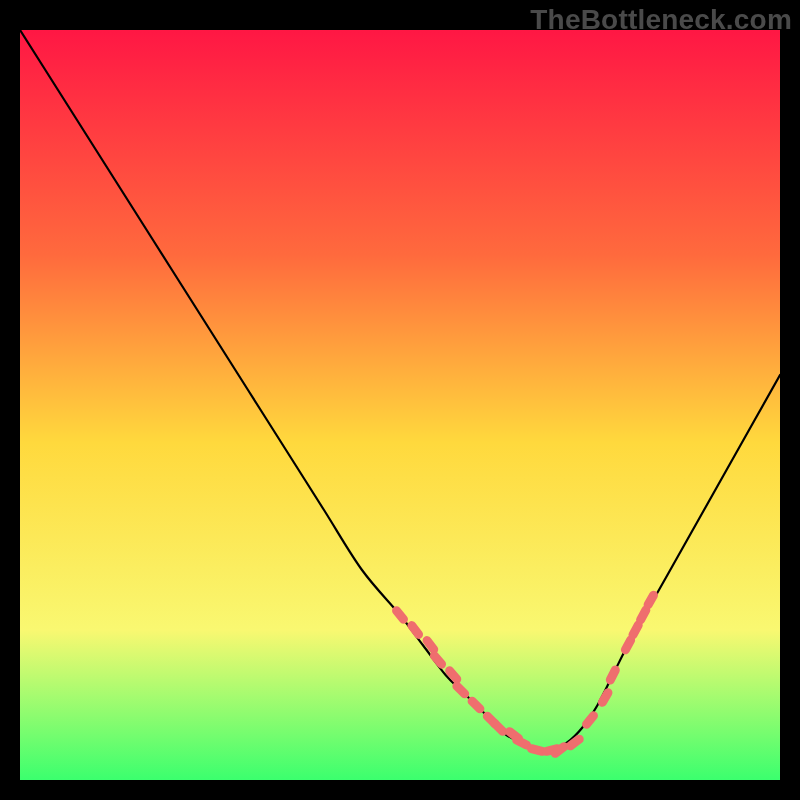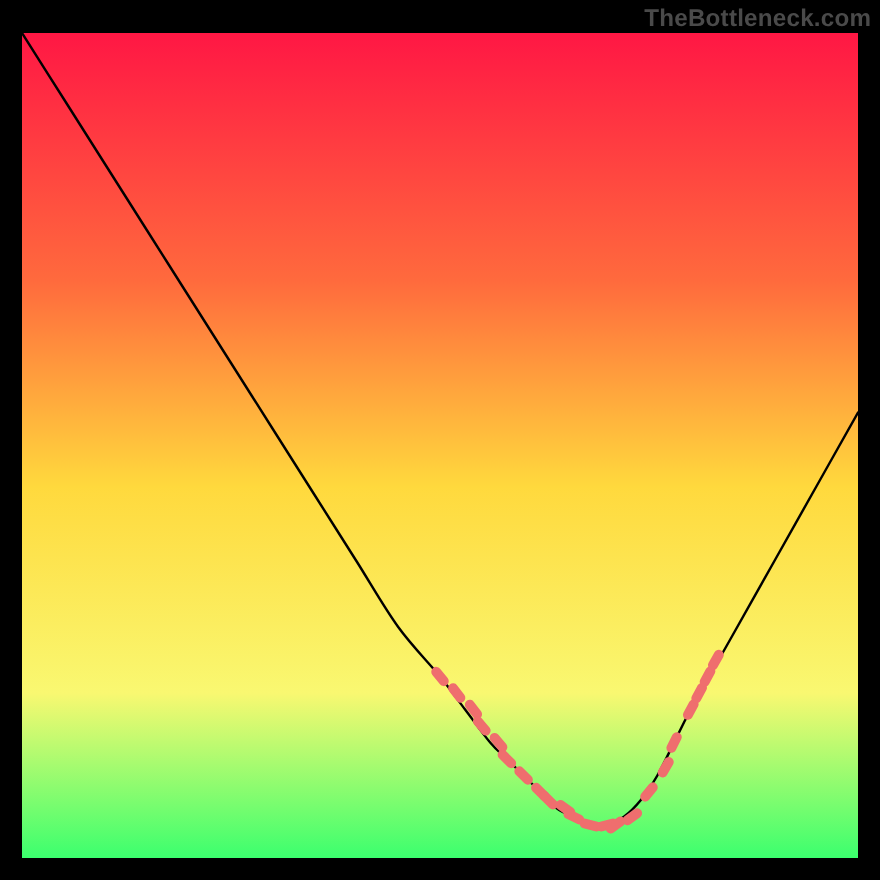--- a/index.html
+++ b/index.html
@@ -15,21 +15,21 @@
     position: relative;
     width: 800px;
     height: 800px;
     background: #000;
   }
   .watermark {
     position: absolute;
     top: 4px;
     right: 8px;
     color: #4a4a4a;
-    font-size: 22px;
+    font-size: 28px;
     font-weight: 600;
     letter-spacing: 0.2px;
     z-index: 5;
   }
   .plot-wrap {
     position: absolute;
     left: 20px;
     top: 30px;
     width: 760px;
     height: 750px;

